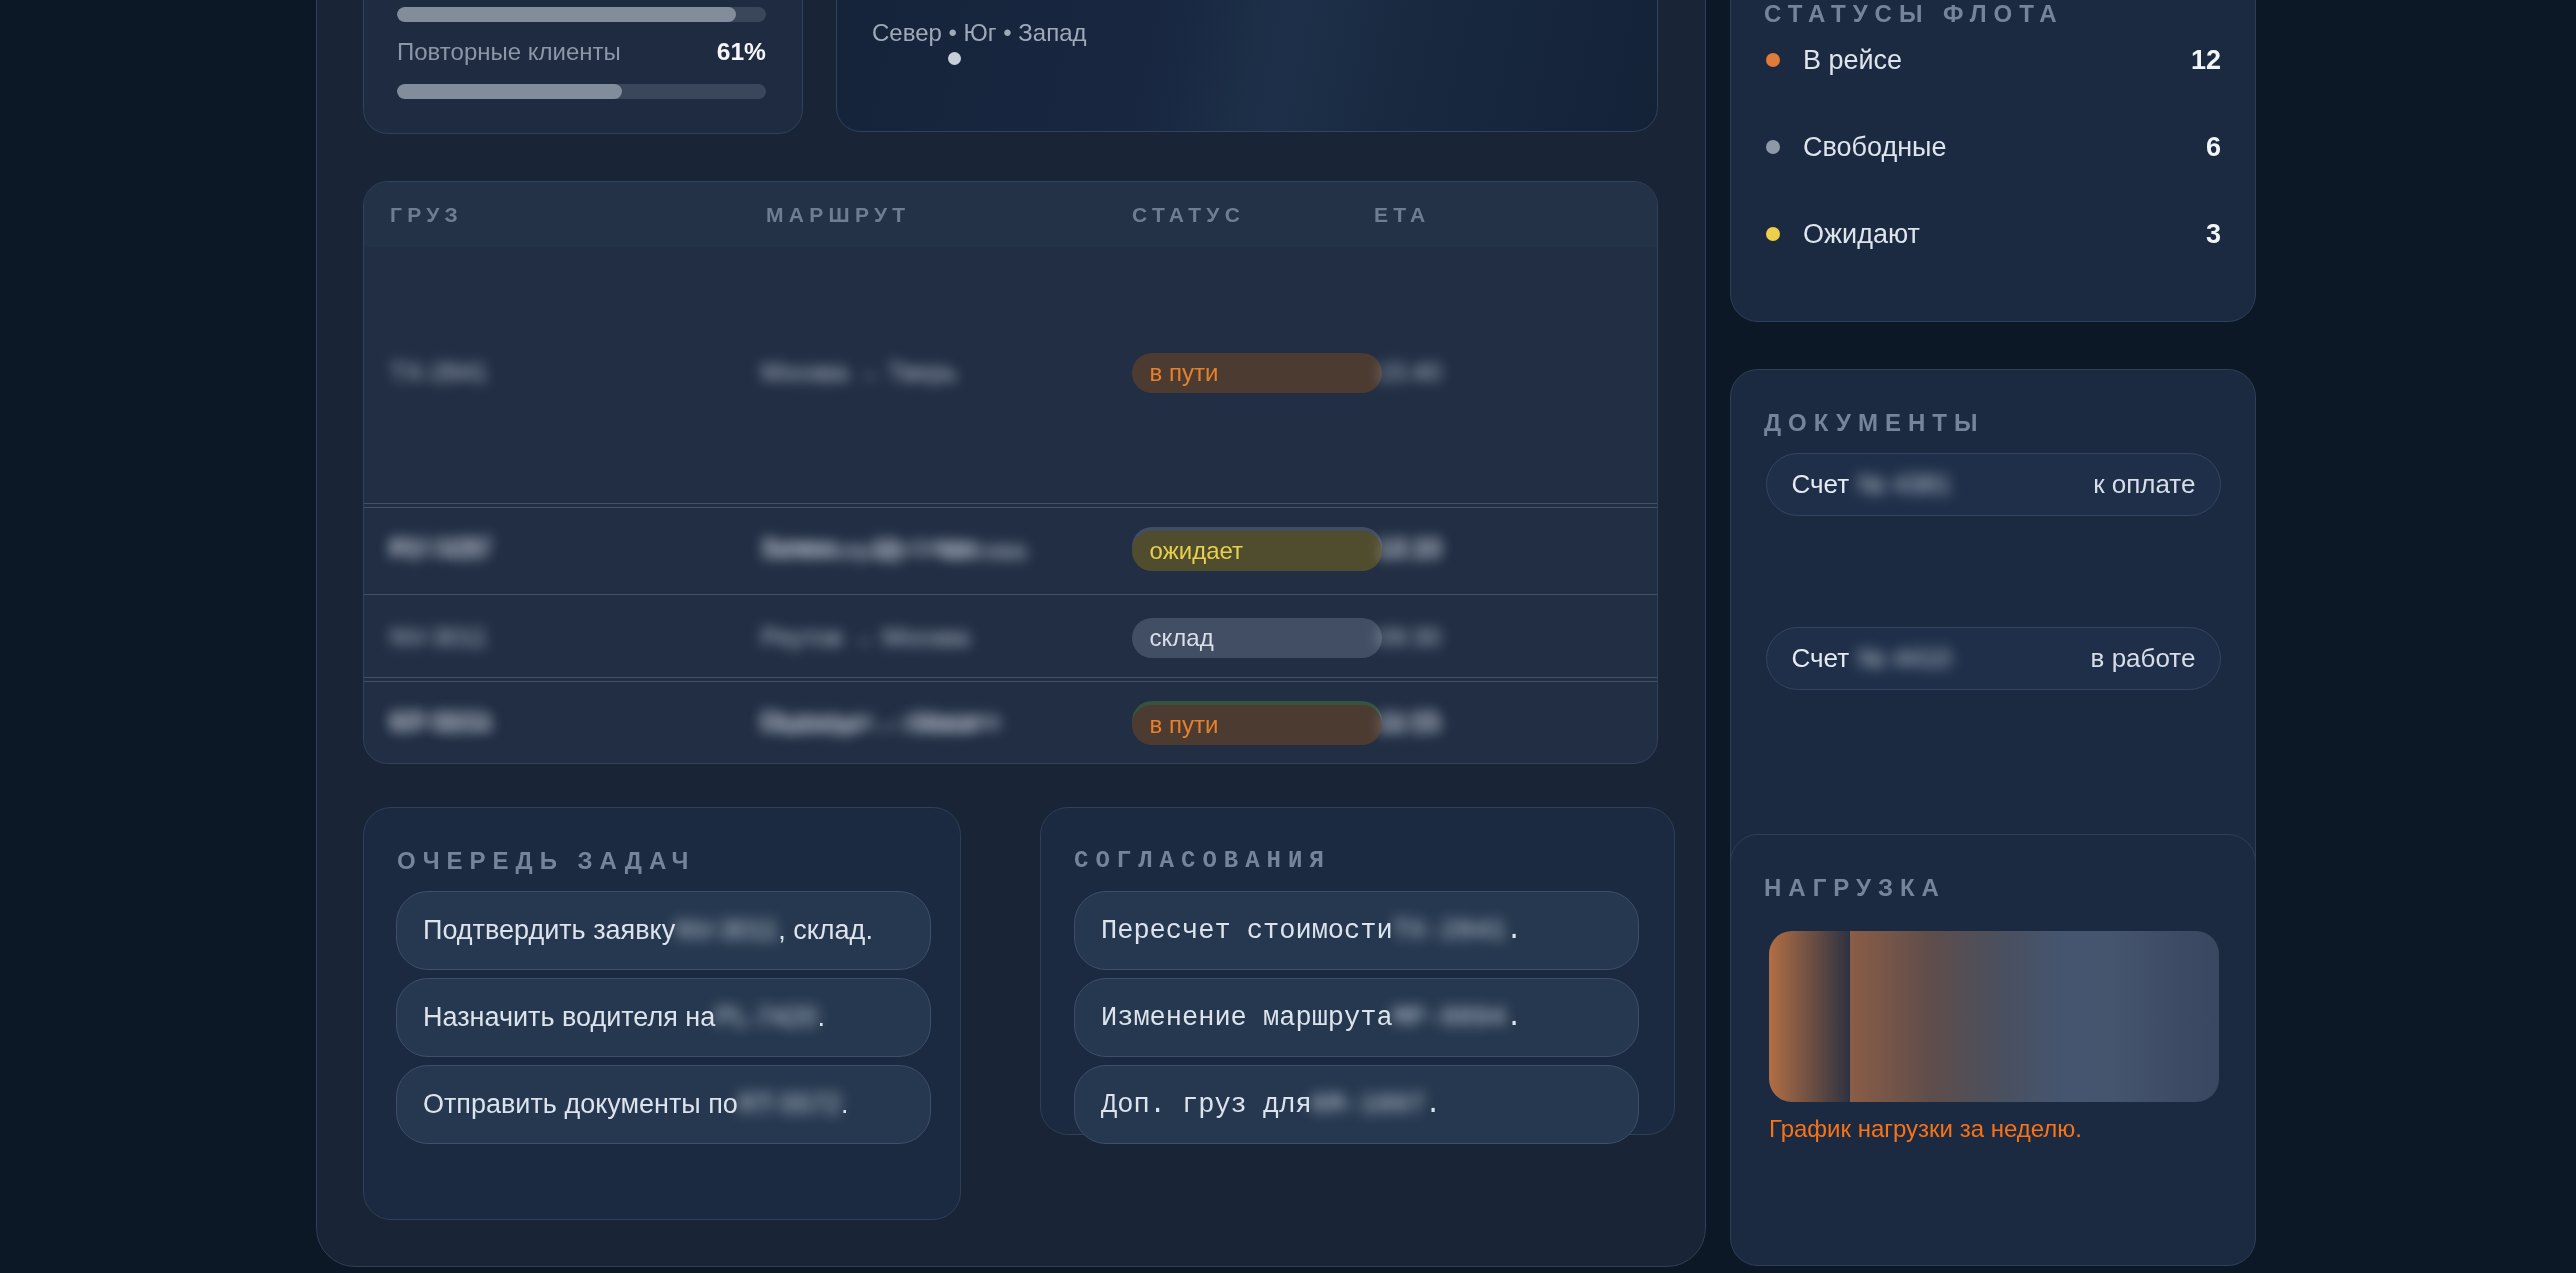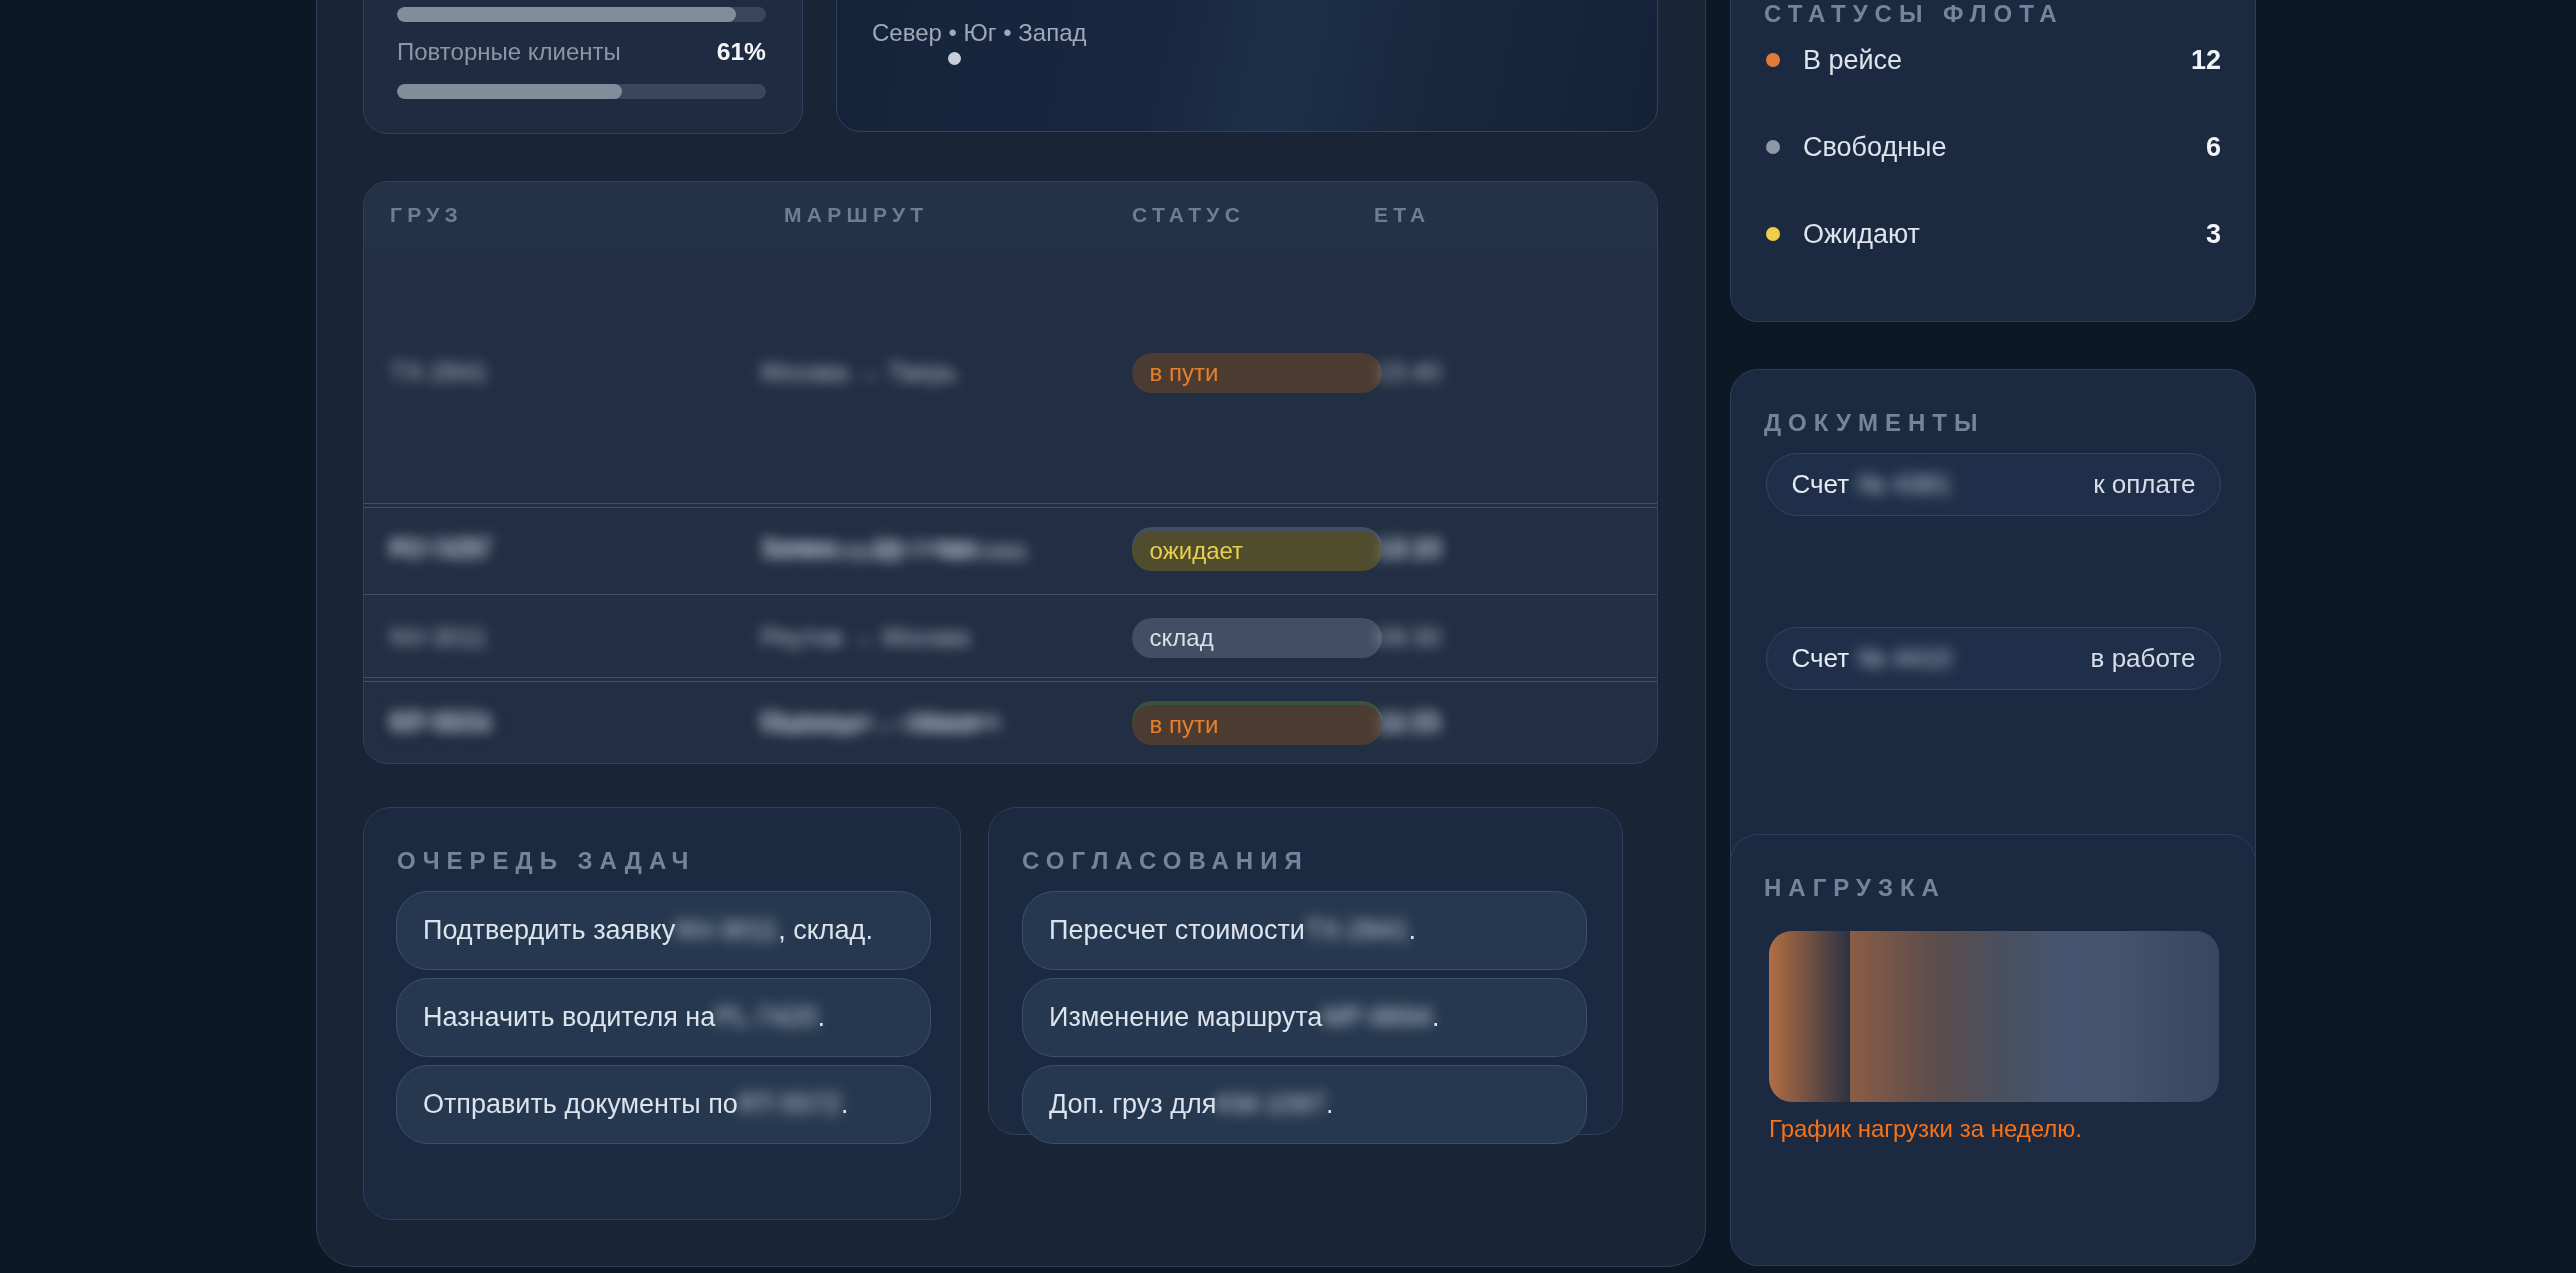--- a/index.html
+++ b/index.html
@@ -41,37 +41,37 @@
     left:836px;top:-40px;width:822px;height:172px;border-radius:24.6px;
     border:1.8px solid #31425c;box-sizing:border-box;overflow:hidden;
     background:linear-gradient(102deg,#15233a 0%,#182640 38%,#1e3049 55%,#182940 68%,#142238 100%);
   }
   .map-caption{left:35px;top:58px;font-size:24px;color:#9fa9b8;}
   .map-dot{left:111px;top:91px;width:13px;height:13px;border-radius:50%;background:#c9cfd8;}
   
   .table-card{left:363px;top:181px;width:1295px;height:583px;border-radius:24.6px;overflow:hidden;background:#212e43;border:1.8px solid #31425c;box-sizing:border-box;}
   .t-head{position:relative;height:65px;background:#243247;}
   .t-head .th{position:absolute;top:0;height:65px;display:flex;align-items:center;font-size:21px;letter-spacing:5.3px;color:#6f7d93;font-weight:600;}
-  .th.c-id{left:26px;}  .th.c-route{left:420px;text-align:center;}  .th.c-status{left:768px;}  .th.c-eta{left:1010px;}
+  .th.c-id{left:26px;}  .th.c-route{left:402px;text-align:center;}  .th.c-status{left:768px;}  .th.c-eta{left:1010px;}
   .t-row{position:relative;height:86px;}
   .t-row + .t-row{border-top:1.8px solid rgba(122,140,165,.38);}
   .t-row .cell{position:absolute;top:0;height:84px;display:flex;align-items:center;font-size:25.5px;color:#c6cedb;white-space:nowrap;}
   .cell.c-id{left:26px;}  .cell.c-route{left:397px;}  .cell.c-eta{left:1013px;}
   .pill{
     position:absolute;left:768px;top:23px;width:250px;height:40px;border-radius:20px;
     display:flex;align-items:center;padding-left:17.6px;box-sizing:border-box;
     font-size:24px;white-space:nowrap;
   }
   .pill.neutral{background:#414e63;color:#d9dfe8;}
   .pill.transit{background:#4c3b31;color:#e5812e;}
   .pill.done{background:#37523f;color:#a2e9b4;}
   .pill.waiting{background:#504c2e;color:#e8cf4d;}
   
   .tasks{left:363px;top:807px;width:598px;height:413px;}
-  .approvals{left:988px;top:807px;width:635px;height:328px;}
+  .approvals{left:1040px;top:807px;width:635px;height:328px;font-family:Liberation Mono, monospace;}
   .panel .section-title{position:absolute;left:33px;top:39px;}
   .list-item{
     position:absolute;height:79px;border-radius:32px;
     background:#26384f;border:1.8px solid #3c4f6c;box-sizing:border-box;
     display:flex;align-items:center;padding:0 26px;
     font-size:27px;color:#dce3ec;white-space:nowrap;
   }
   .tasks .list-item{left:32px;width:535px;}
   .approvals .list-item{left:33px;width:565px;}
   .li-1{top:95px;} .li-2{top:197px;} .li-3{top:299px;}

